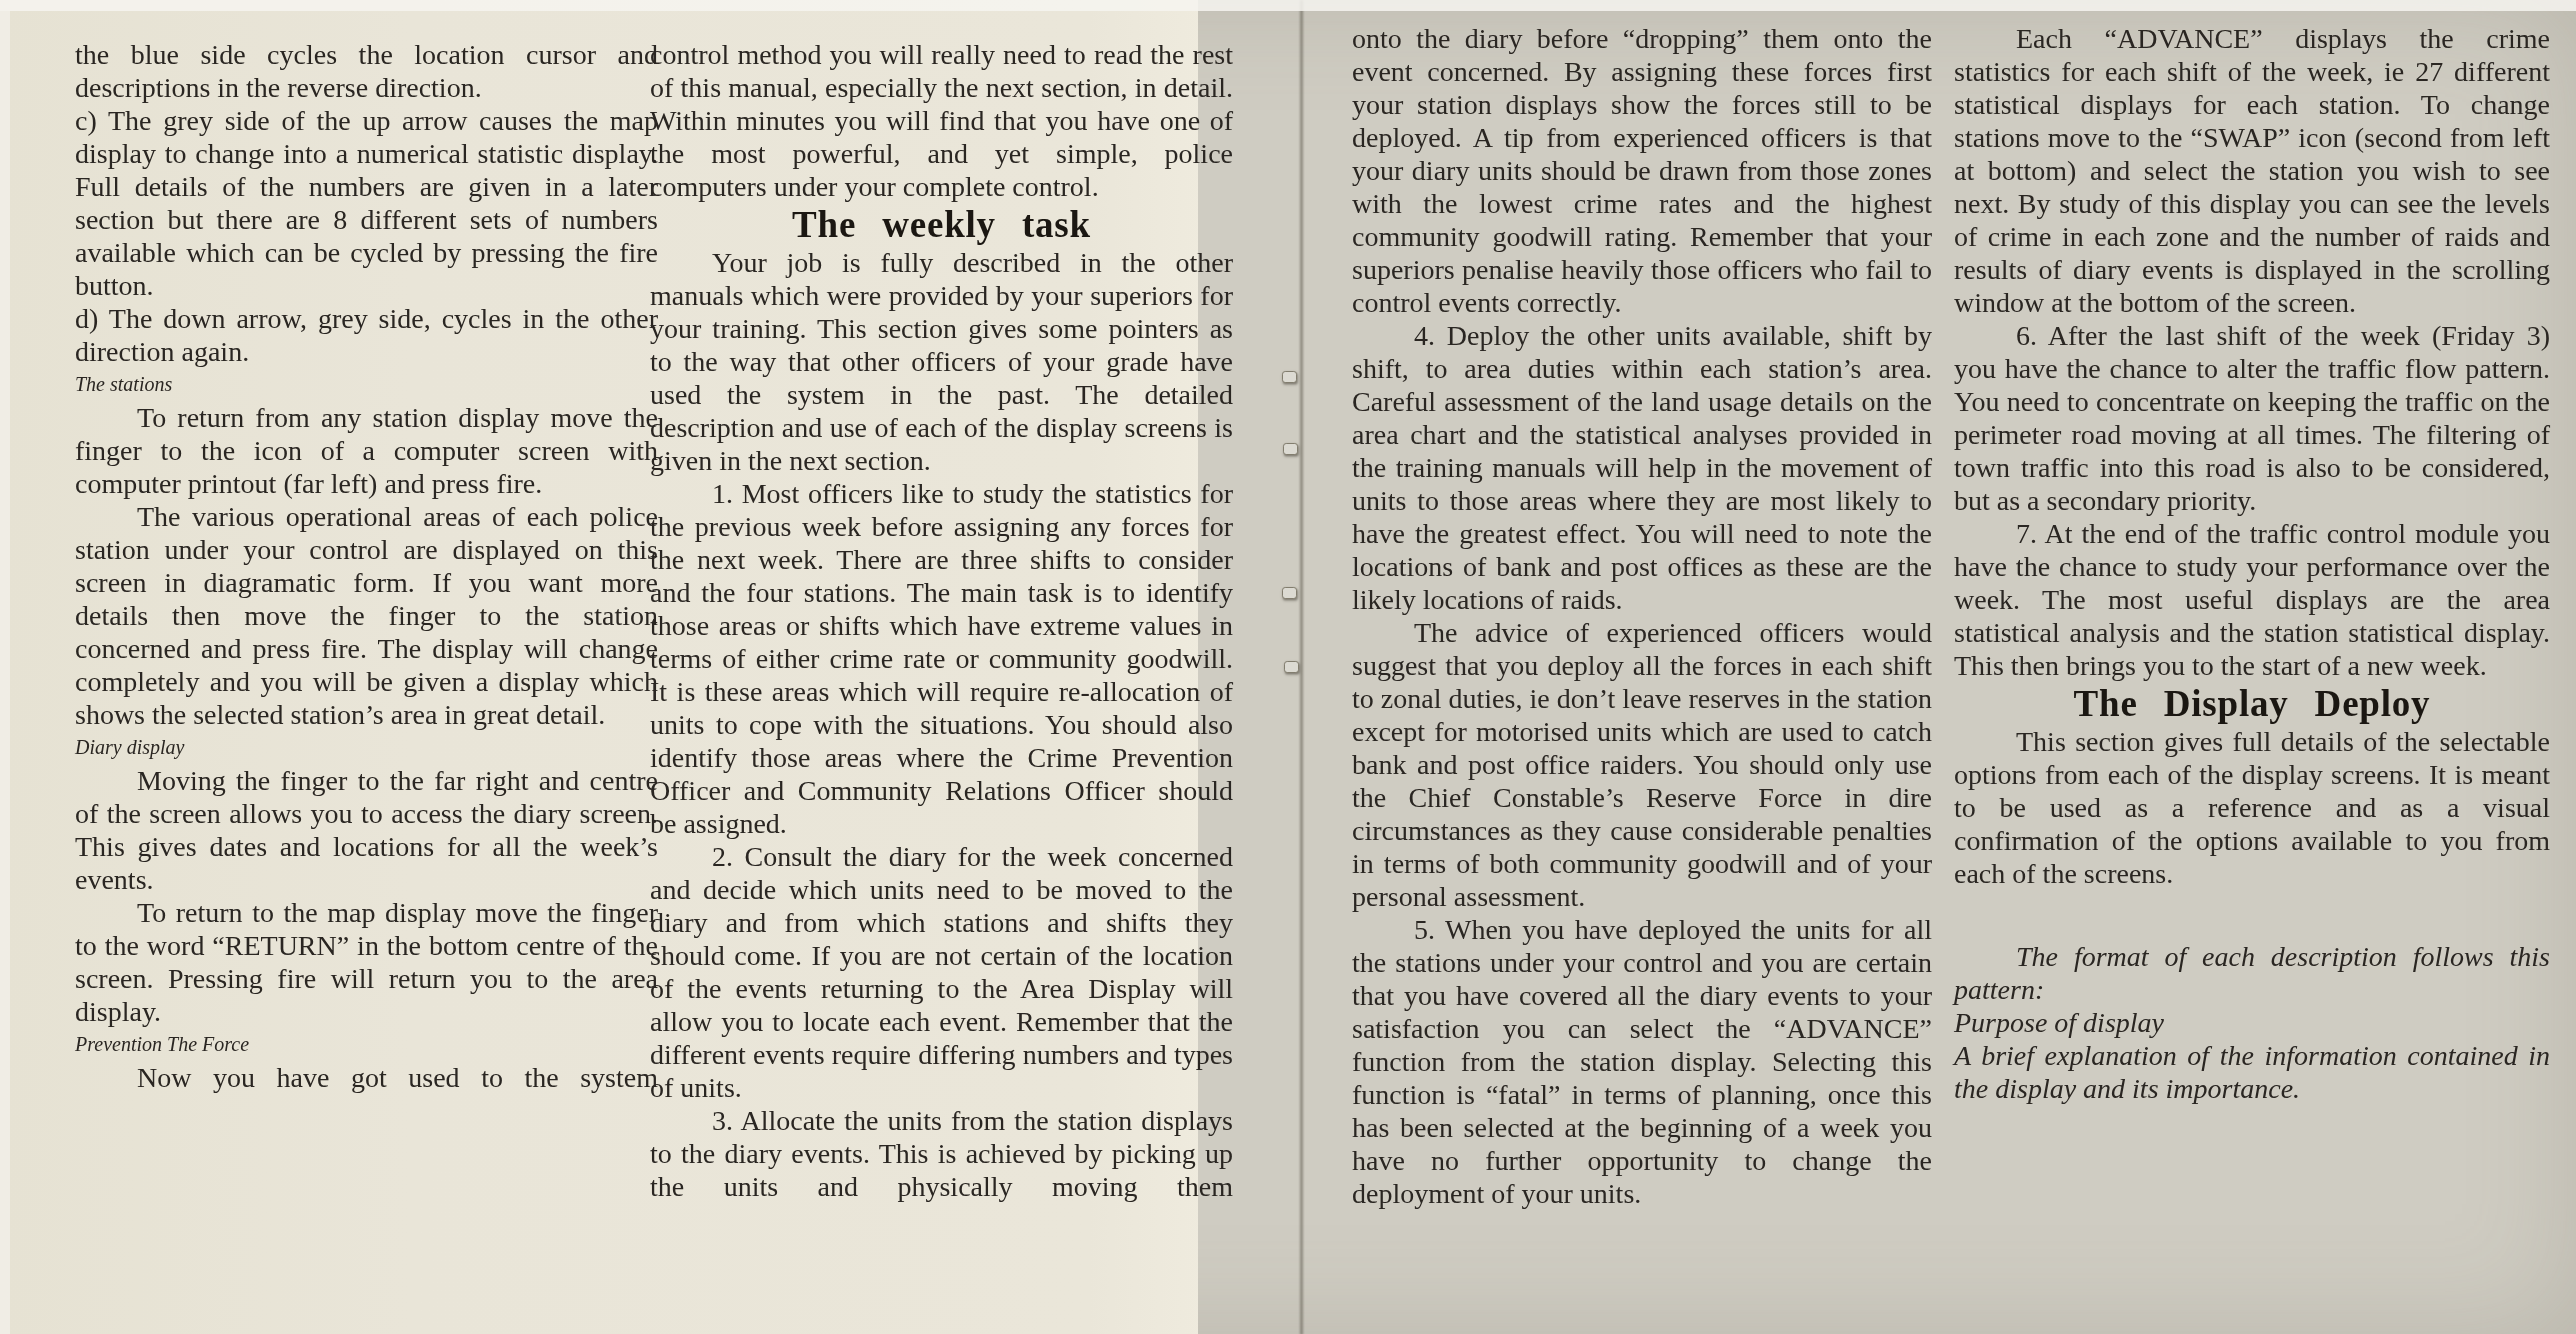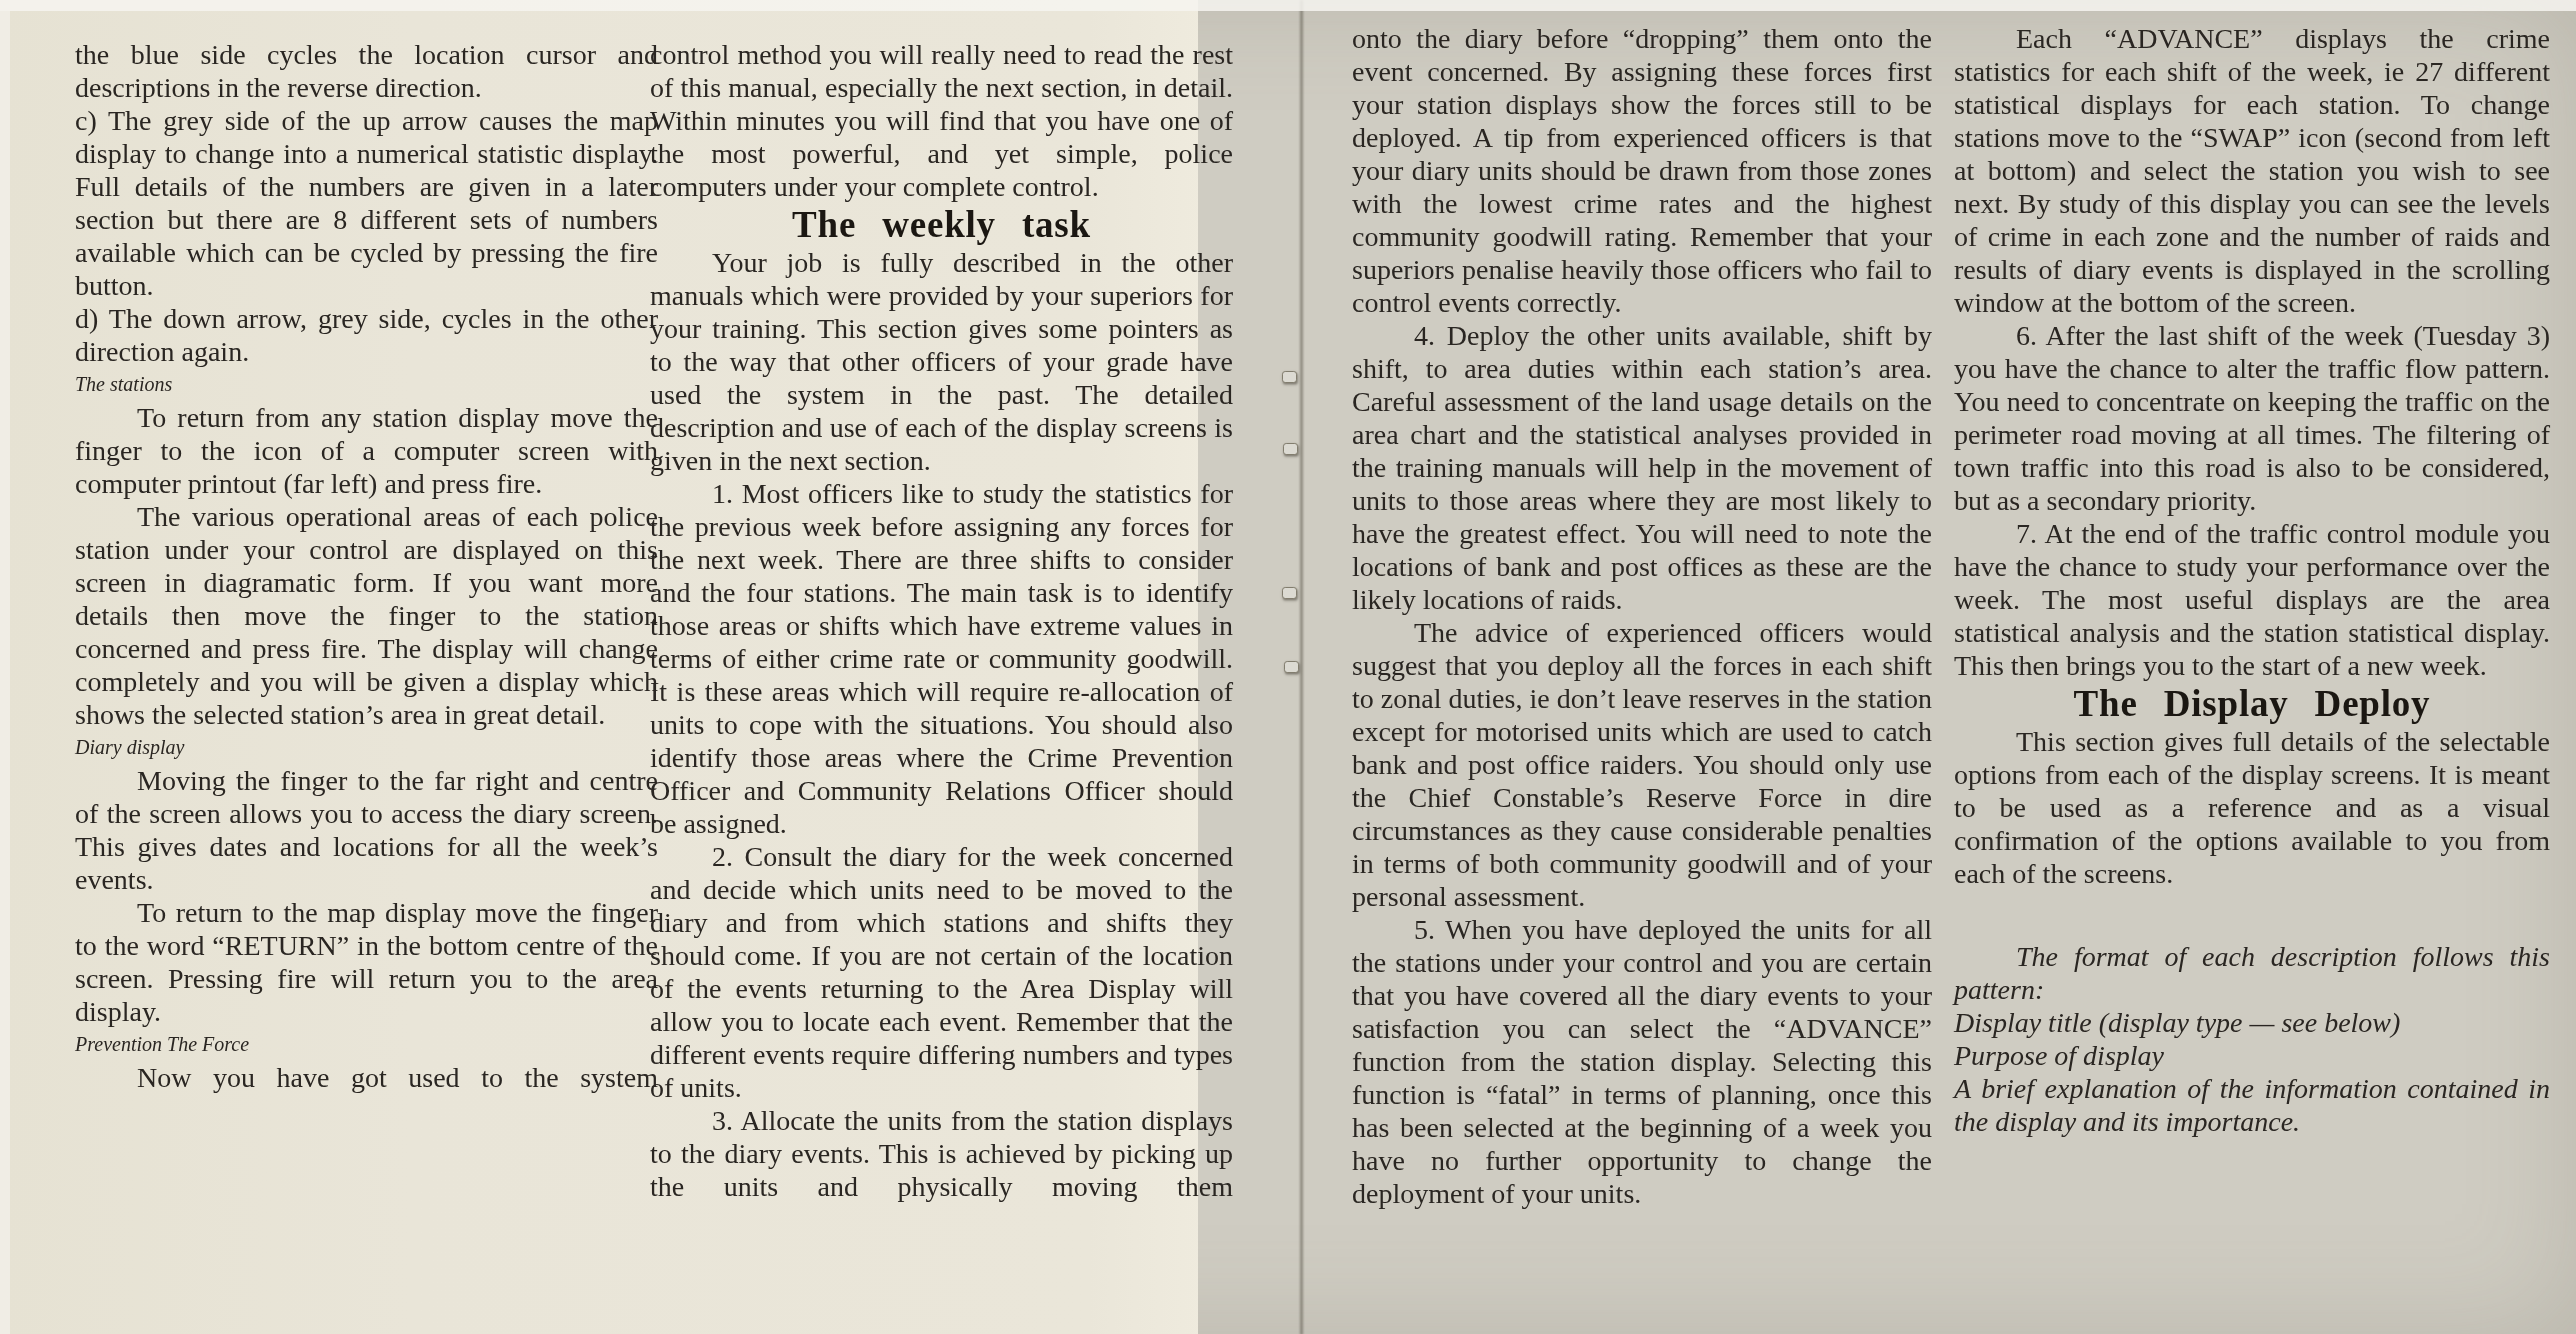--- a/index.html
+++ b/index.html
@@ -87,26 +87,25 @@
   <div class="page page-right">
     <div class="col col3">
       <p class="cont">onto the diary before “dropping” them onto the event concerned. By assigning these forces first your station displays show the forces still to be deployed. A tip from experienced officers is that your diary units should be drawn from those zones with the lowest crime rates and the highest community goodwill rating. Remember that your superiors penalise heavily those officers who fail to control events correctly.</p>
       <p class="ind">4.  Deploy the other units available, shift by shift, to area duties within each station’s area. Careful assessment of the land usage details on the area chart and the statistical analyses provided in the training manuals will help in the movement of units to those areas where they are most likely to have the greatest effect. You will need to note the locations of bank and post offices as these are the likely locations of raids.</p>
       <p class="ind">The advice of experienced officers would suggest that you deploy all the forces in each shift to zonal duties, ie don’t leave reserves in the station except for motorised units which are used to catch bank and post office raiders. You should only use the Chief Constable’s Reserve Force in dire circumstances as they cause considerable penalties in terms of both community goodwill and of your personal assessment.</p>
       <p class="ind">5.  When you have deployed the units for all the stations under your control and you are certain that you have covered all the diary events to your satisfaction you can select the “ADVANCE” function from the station display. Selecting this function is “fatal” in terms of planning, once this has been selected at the beginning of a week you have no further opportunity to change the deployment of your units.</p>
     </div>
 
     <div class="col col4">
       <p class="ind">Each “ADVANCE” displays the crime statistics for each shift of the week, ie 27 different statistical displays for each station. To change stations move to the “SWAP” icon (second from left at bottom) and select the station you wish to see next. By study of this display you can see the levels of crime in each zone and the number of raids and results of diary events is displayed in the scrolling window at the bottom of the screen.</p>
-      <p class="ind">6.  After the last shift of the week (Tuesday  3) you have the chance to alter the traffic flow pattern. You need to concentrate on keeping the traffic on the perimeter road moving at all times. The filtering of town traffic into this road is also to be considered, but as a secondary priority.</p>
+      <p class="ind">6.  After the last shift of the week (Friday  3) you have the chance to alter the traffic flow pattern. You need to concentrate on keeping the traffic on the perimeter road moving at all times. The filtering of town traffic into this road is also to be considered, but as a secondary priority.</p>
       <p class="ind">7.  At the end of the traffic control module you have the chance to study your performance over the week. The most useful displays are the area statistical analysis and the station statistical display. This then brings you to the start of a new week.</p>
       <p class="h-big h-screens">The Display Deploy</p>
       <p class="ind">This section gives full details of the selectable options from each of the display screens. It is meant to be used as a reference and as a visual confirmation of the options available to you from each of the screens.</p>
       <p class="ind it" style="margin-top:50px;">The format of each description follows this pattern:</p>
-      <p class="cont it">Display title (display type — see below)</p>
       <p class="cont it">Purpose of display</p>
       <p class="cont it">A brief explanation of the information contained in the display and its importance.</p>
     </div>
   </div>
 
   <div class="crease"></div>
   <div class="staple" style="left:1282px; top:371px;"></div>
   <div class="staple" style="left:1283px; top:443px;"></div>
   <div class="staple" style="left:1282px; top:587px;"></div>
   <div class="staple" style="left:1284px; top:661px;"></div>

